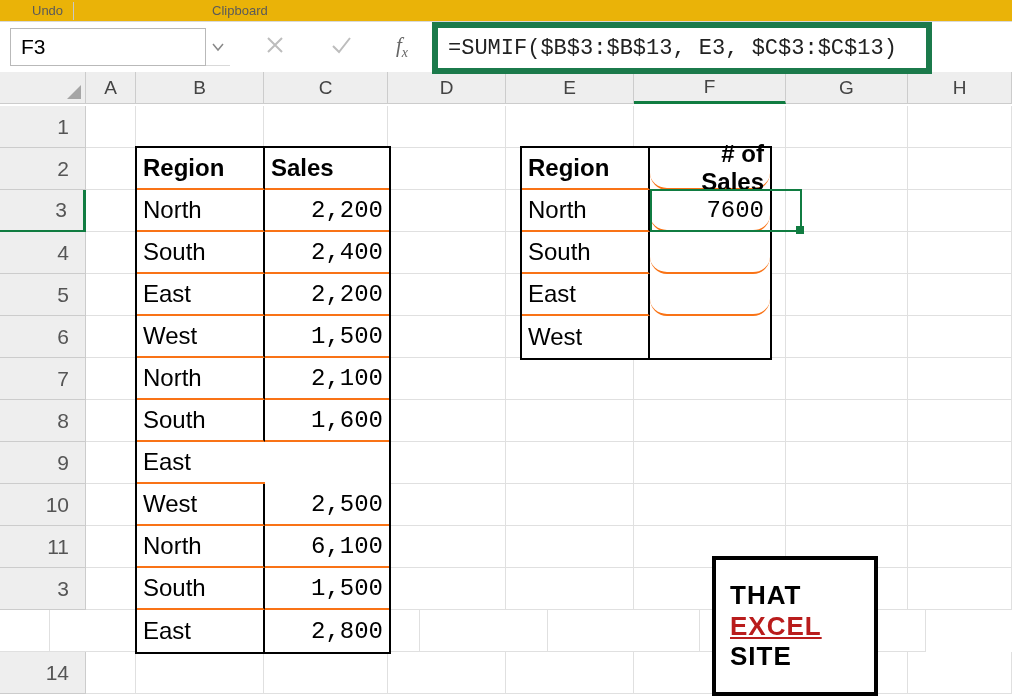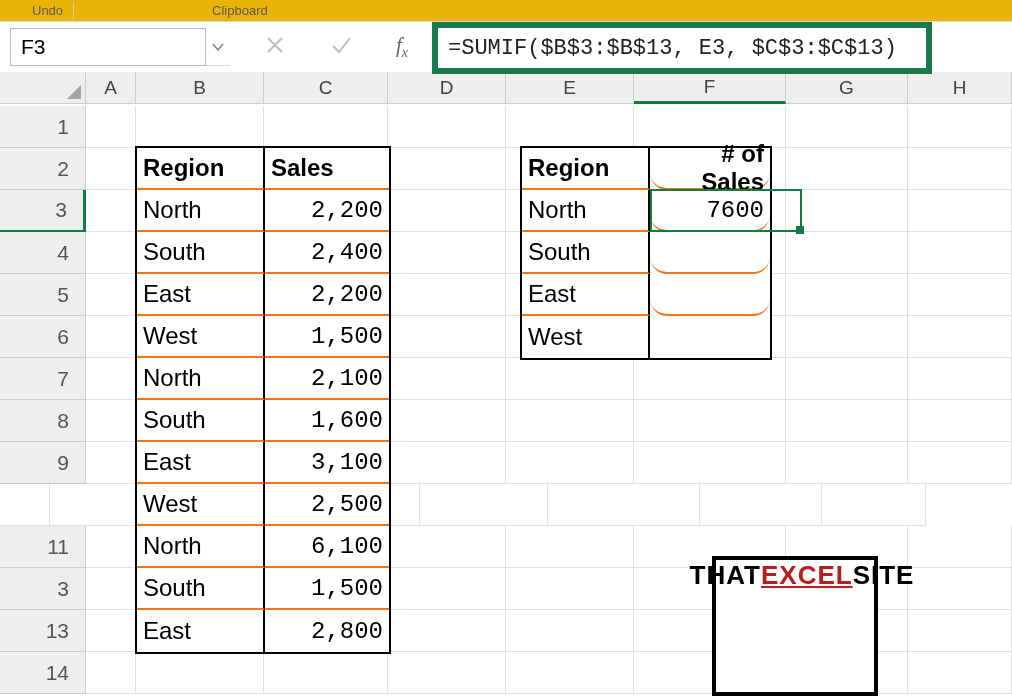--- a/index.html
+++ b/index.html
@@ -46,21 +46,21 @@
     .rnum { justify-content:flex-end;font-family:Liberation Mono, monospace; }
     #tbl1 { left:135px; top:74px; }
     #tbl1 .cB { width:128px; } #tbl1 .cC { width:124px; }
     #tbl2 { left:520px; top:74px; }
     #tbl2 .cE { width:128px; } #tbl2 .cF { width:120px;border-radius:17px; }
     
     .activecell { position:absolute; border:2px solid #107c41; z-index:20; pointer-events:none; }
     .activecell::after { content:""; position:absolute; right:-4px; bottom:-4px; width:8px; height:8px; background:#107c41; }
     #acF3 { left:650px; top:117px; width:152px; height:43px; }
     
-    .logo { position:absolute; left:712px; top:484px; width:166px; height:140px; border:4px solid #000; display:flex; flex-direction:row; justify-content:center; padding-left:14px; font-family: Arial, sans-serif; font-weight:800; letter-spacing:1px; background:#fff; z-index:8; font-size:26px; line-height:1.18;}
+    .logo { position:absolute; left:712px; top:484px; width:166px; height:140px; border:4px solid #000; display:flex; flex-direction:column; justify-content:center; padding-left:14px; font-family: Arial, sans-serif; font-weight:800; letter-spacing:1px; background:#fff; z-index:8; font-size:26px; line-height:1.18;}
     .logo .l2 { color:#b91c1c;text-decoration:underline; }
   </style>
 </head>
 <body>
 
 <div class="ribbon">
   <div class="undo">Undo</div>
   <div class="vsep"></div>
   <div class="clip">Clipboard</div>
 </div>
@@ -201,20 +201,21 @@
         <div class="cell wA"></div>
         <div class="cell wB"></div>
         <div class="cell wC"></div>
         <div class="cell wD"></div>
         <div class="cell wE"></div>
         <div class="cell wF"></div>
         <div class="cell wG"></div>
         <div class="cell wH"></div>
       </div>
       <div class="row">
+        <div class="rh">10</div>
         <div class="cell wA"></div>
         <div class="cell wB"></div>
         <div class="cell wC"></div>
         <div class="cell wD"></div>
         <div class="cell wE"></div>
         <div class="cell wF"></div>
         <div class="cell wG"></div>
         <div class="cell wH"></div>
       </div>
       <div class="row">
@@ -233,21 +234,20 @@
         <div class="cell wA"></div>
         <div class="cell wB"></div>
         <div class="cell wC"></div>
         <div class="cell wD"></div>
         <div class="cell wE"></div>
         <div class="cell wF"></div>
         <div class="cell wG"></div>
         <div class="cell wH"></div>
       </div>
       <div class="row">
-        <div class="rh">13</div>
         <div class="cell wA"></div>
         <div class="cell wB"></div>
         <div class="cell wC"></div>
         <div class="cell wD"></div>
         <div class="cell wE"></div>
         <div class="cell wF"></div>
         <div class="cell wG"></div>
         <div class="cell wH"></div>
       </div>
       <div class="row">
@@ -287,21 +287,20 @@
     <div class="trow">
         <div class="tc cB">North</div>
         <div class="tc cC rnum">2,100</div>
       </div>
     <div class="trow">
         <div class="tc cB">South</div>
         <div class="tc cC rnum">1,600</div>
       </div>
     <div class="trow">
         <div class="tc cB">East</div>
-        <div class="tc cC rnum">3,100</div>
       </div>
     <div class="trow">
         <div class="tc cB">West</div>
         <div class="tc cC rnum">2,500</div>
       </div>
     <div class="trow">
         <div class="tc cB">North</div>
         <div class="tc cC rnum">6,100</div>
       </div>
     <div class="trow">

